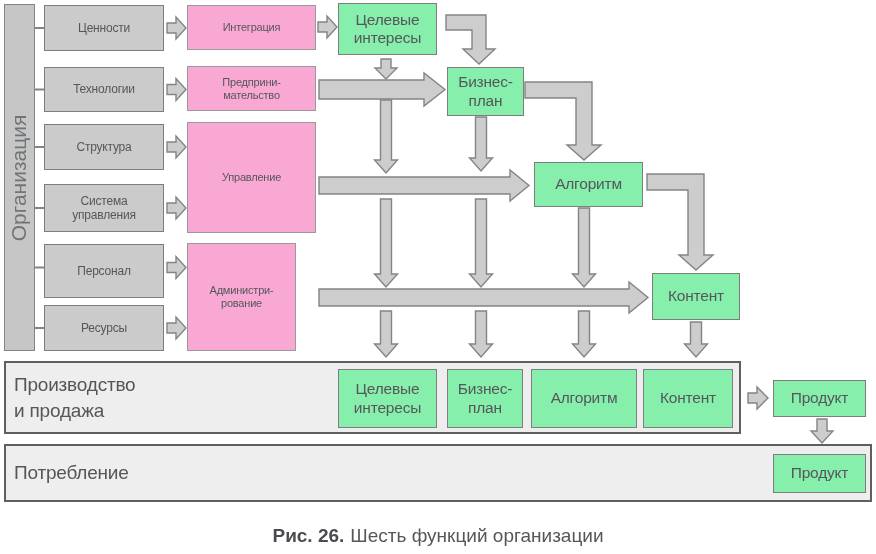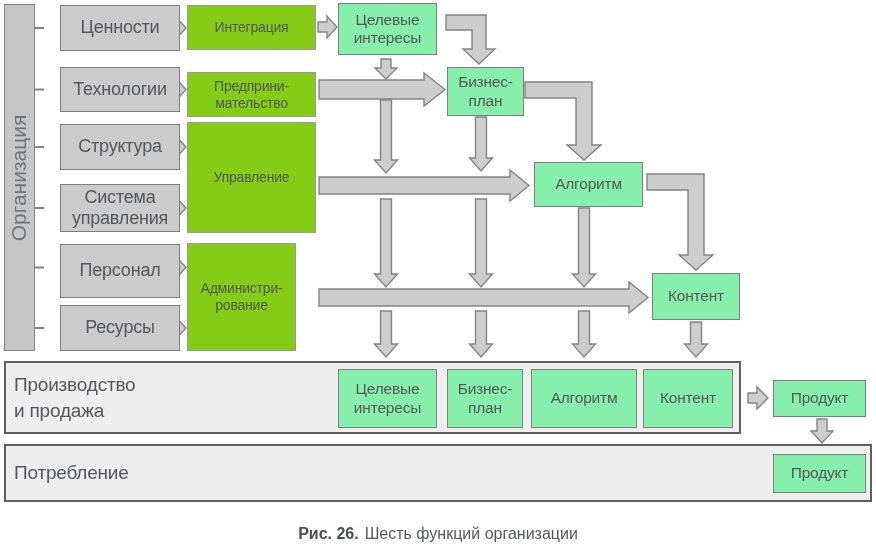--- a/index.html
+++ b/index.html
@@ -8,40 +8,40 @@
     font-family:"Liberation Sans","DejaVu Sans",sans-serif;
     color:#55575a;overflow:hidden;letter-spacing:-0.2px;
   }
   .arrows{position:absolute;left:0;top:0;width:876px;height:554px;}
   .arrowshape{fill:#cdcdcd;stroke:#848484;stroke-width:1.4;}
   .tick{stroke:#848484;stroke-width:2;fill:none;}
   .box{
     position:absolute;display:flex;align-items:center;justify-content:center;
     text-align:center;white-space:pre-line;line-height:1.18;box-sizing:border-box;
   }
-  .dark{background:#cbcbcb;border:1.5px solid #7e7e7e;font-size:18px;margin-left:16px;}
-  .light{background:#84cc16;border:1.5px solid #9a9a9a;font-size:14px;}
+  .dark{background:#cbcbcb;border:1.5px solid #7e7e7e;font-size:12px;}
+  .light{background:#f9a8d4;border:1.5px solid #9a9a9a;font-size:11px;}
   .out{background:#86efac;border:1.5px solid #7e7e7e;font-size:15.5px;}
   .band{position:absolute;background:#eeeeee;border:2px solid #5f5f5f;box-sizing:border-box;}
   .bandlabel{
     position:absolute;font-size:19px;line-height:1.35;color:#54565a;
     white-space:pre-line;display:flex;align-items:center;
   }
   .orgbar{
     position:absolute;left:4px;top:4px;width:31px;height:347px;
     background:#c6c6c6;border:1.5px solid #848484;box-sizing:border-box;
     display:flex;align-items:center;justify-content:center;
   }
   .orgbar span{
     transform:rotate(-90deg);white-space:nowrap;font-size:21px;
     color:#717477;font-weight:500;letter-spacing:0px;
   }
   .caption{
     position:absolute;left:0;top:525px;width:876px;text-align:center;
-    font-size:16px;color:#55575a;letter-spacing:0px;
+    font-size:19px;color:#55575a;letter-spacing:0px;
   }
   .caption .num{font-weight:bold;color:#4a4c4f;margin-right:6px;}
 </style>
 </head>
 <body>
 
 <div class="canvas">
 
   <svg class="arrows" viewBox="0 0 876 554">
     <path class="tick" d="M35,28H44M35,89.5H44M35,147H44M35,208H44M35,267.5H44M35,328H44"></path>
@@ -78,21 +78,21 @@
 
   <div class="box dark" style="left:44px;top:5px;width:120px;height:46px;"><span>Ценности</span></div>
   <div class="box dark" style="left:44px;top:67px;width:120px;height:45px;"><span>Технологии</span></div>
   <div class="box dark" style="left:44px;top:124px;width:120px;height:46px;"><span>Структура</span></div>
   <div class="box dark" style="left:44px;top:184px;width:120px;height:48px;"><span>Система
 управления</span></div>
   <div class="box dark" style="left:44px;top:244px;width:120px;height:54px;"><span>Персонал</span></div>
   <div class="box dark" style="left:44px;top:305px;width:120px;height:46px;"><span>Ресурсы</span></div>
 
   <div class="box light" style="left:187px;top:5px;width:129px;height:45px;"><span>Интеграция</span></div>
-  <div class="box light" style="left:187px;top:72px;width:129px;height:45px;"><span>Предприни-
+  <div class="box light" style="left:187px;top:66px;width:129px;height:45px;"><span>Предприни-
 мательство</span></div>
   <div class="box light" style="left:187px;top:122px;width:129px;height:111px;"><span>Управление</span></div>
   <div class="box light" style="left:187px;top:243px;width:109px;height:108px;"><span>Администри-
 рование</span></div>
 
   <div class="box out" style="left:338px;top:3px;width:99px;height:52px;"><span>Целевые
 интересы</span></div>
   <div class="box out" style="left:447px;top:67px;width:77px;height:49px;"><span>Бизнес-
 план</span></div>
   <div class="box out" style="left:534px;top:162px;width:109px;height:45px;"><span>Алгоритм</span></div>

